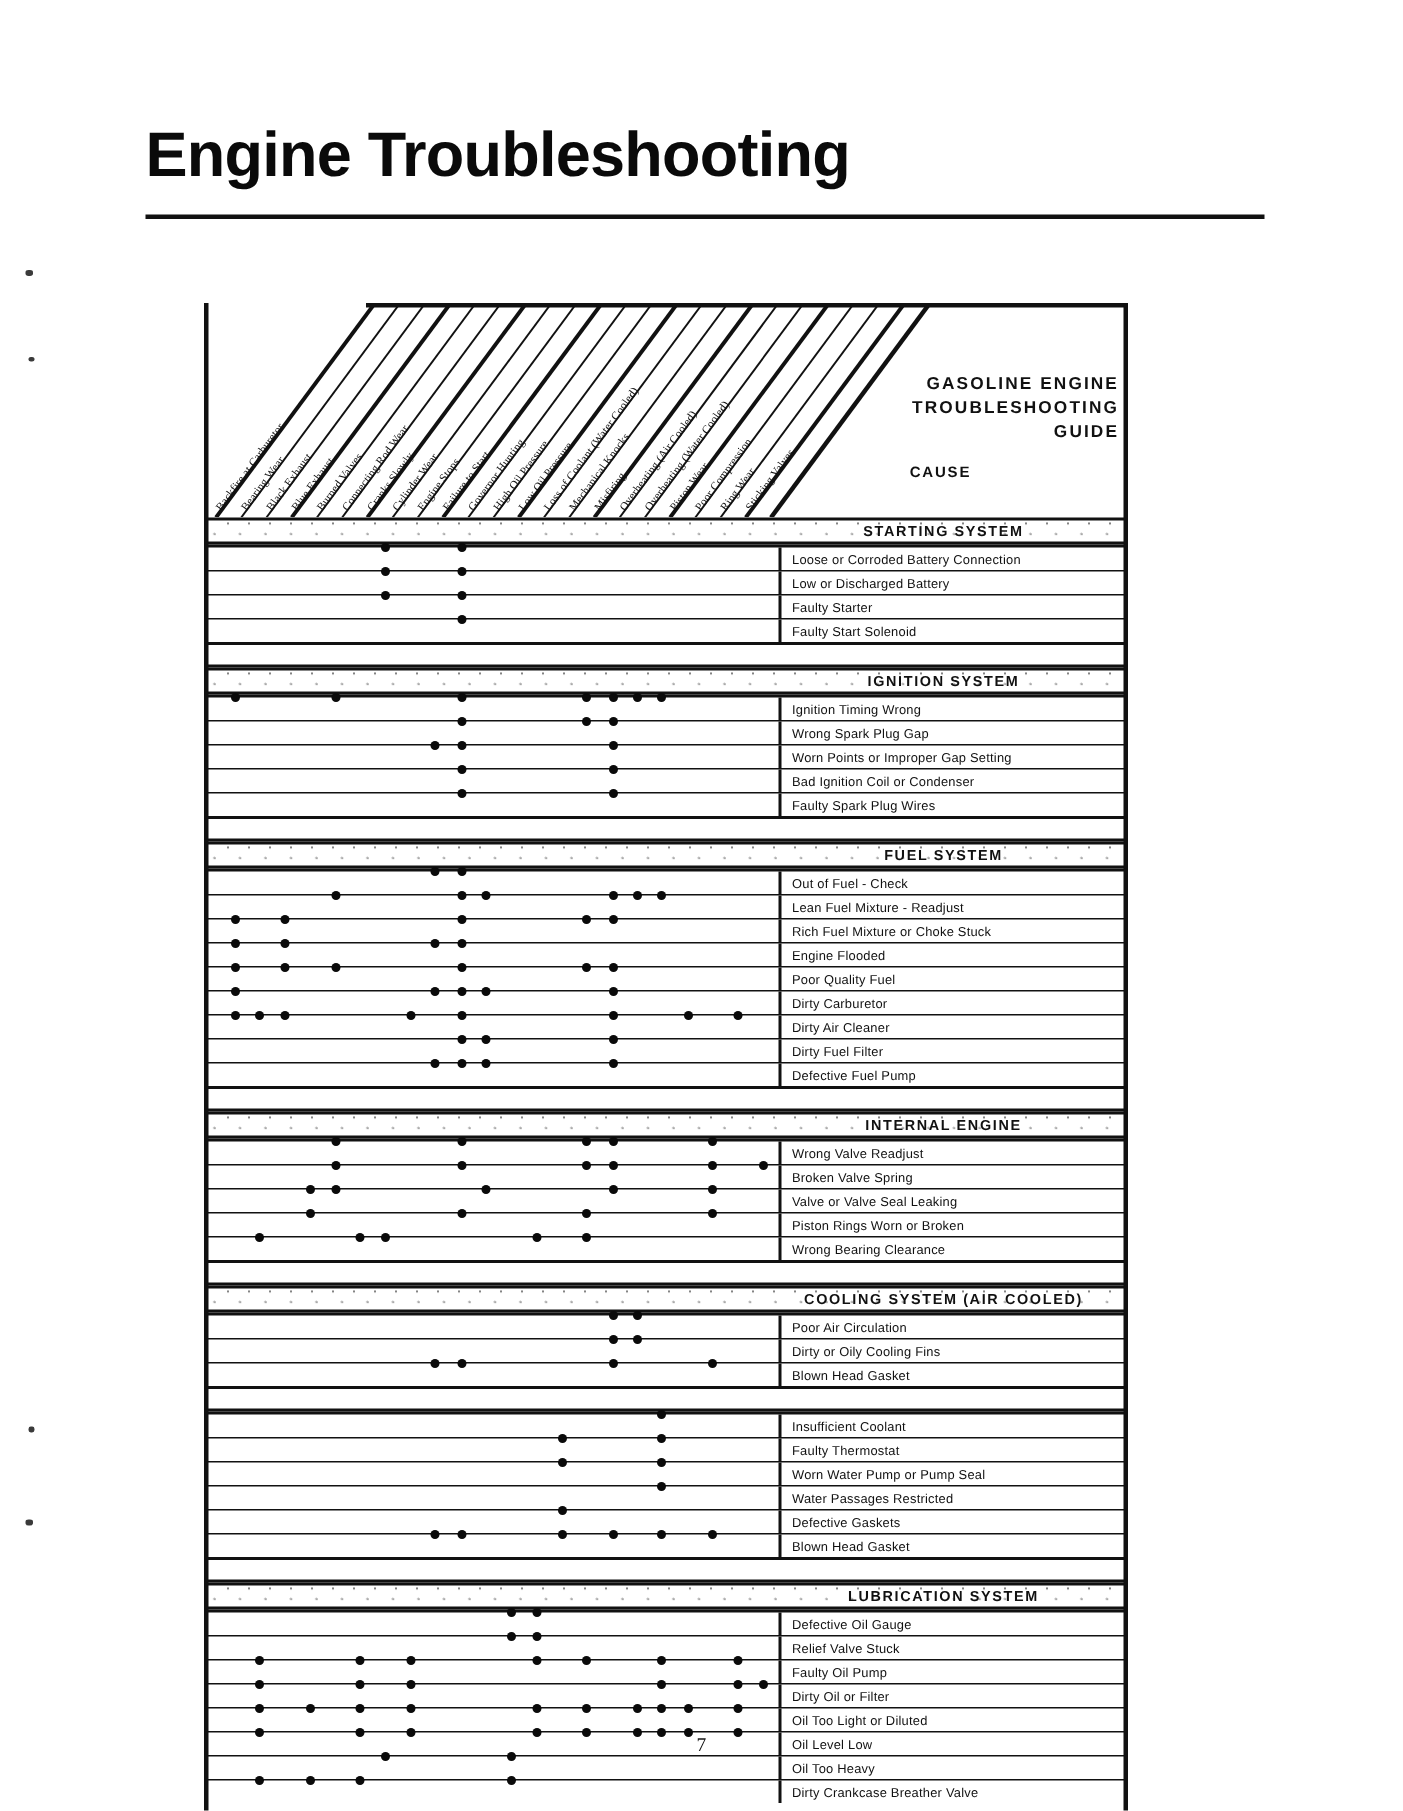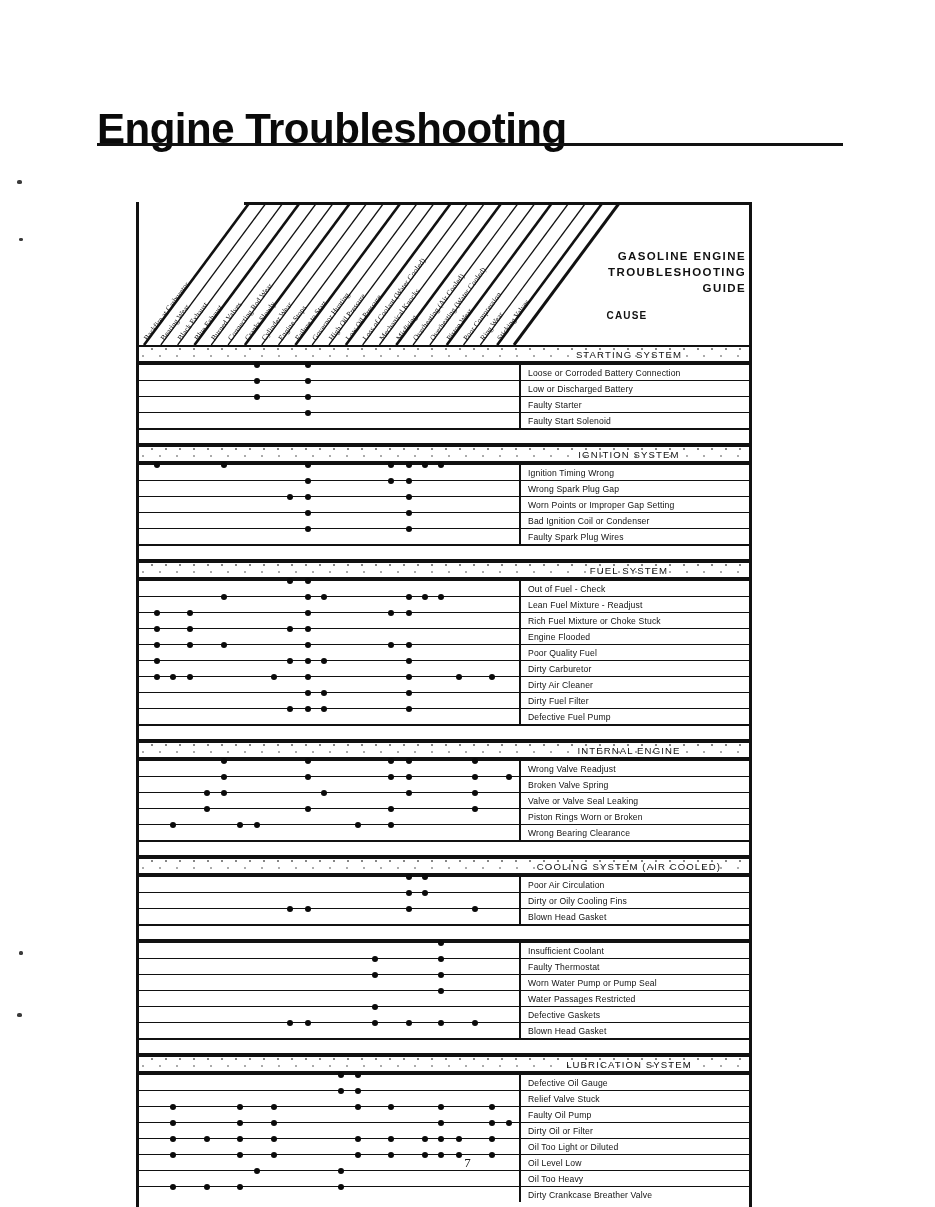--- a/index.html
+++ b/index.html
@@ -16,21 +16,20 @@
   
   #page-title {
     position: absolute;
     left: 97px; top: 79px;
     font-size: 42px;
     font-weight: bold;
     letter-spacing: -0.5px;
     font-family: "Liberation Sans", sans-serif;
     color: #0a0a0a;
     white-space: nowrap;
-    margin-top: 26px;
   }
   #title-rule {
     position: absolute;
     left: 97px; top: 143px;
     width: 746px; height: 3px;
     background: #111;
   }
 
   
   .speck { position: absolute; background: #3a3a3a; border-radius: 40%; }
@@ -144,21 +143,21 @@
       radial-gradient(circle at 2px 2px, rgba(30,30,30,.55) 0.7px, transparent 1px),
       radial-gradient(circle at 7px 9px, rgba(30,30,30,.38) 0.7px, transparent 1px),
       radial-gradient(circle at 12px 4px, rgba(30,30,30,.30) 0.6px, transparent 1px);
     background-size: 14px 13px, 17px 15px, 11px 9px;
   }
   .section-grid { flex: 0 0 370px; }
   .section-title {
     flex: 1 1 auto;
     text-align: center;
     font-size: 9.6px;
-    font-weight: normal;
+    font-weight: bold;
     letter-spacing: 1.1px;
     line-height: 16px;
     color: #111;
     white-space: nowrap;
   }
 
   
   .spacer-row {
     width: 616px; height: 17px;
     border-top: 2px solid #111;

